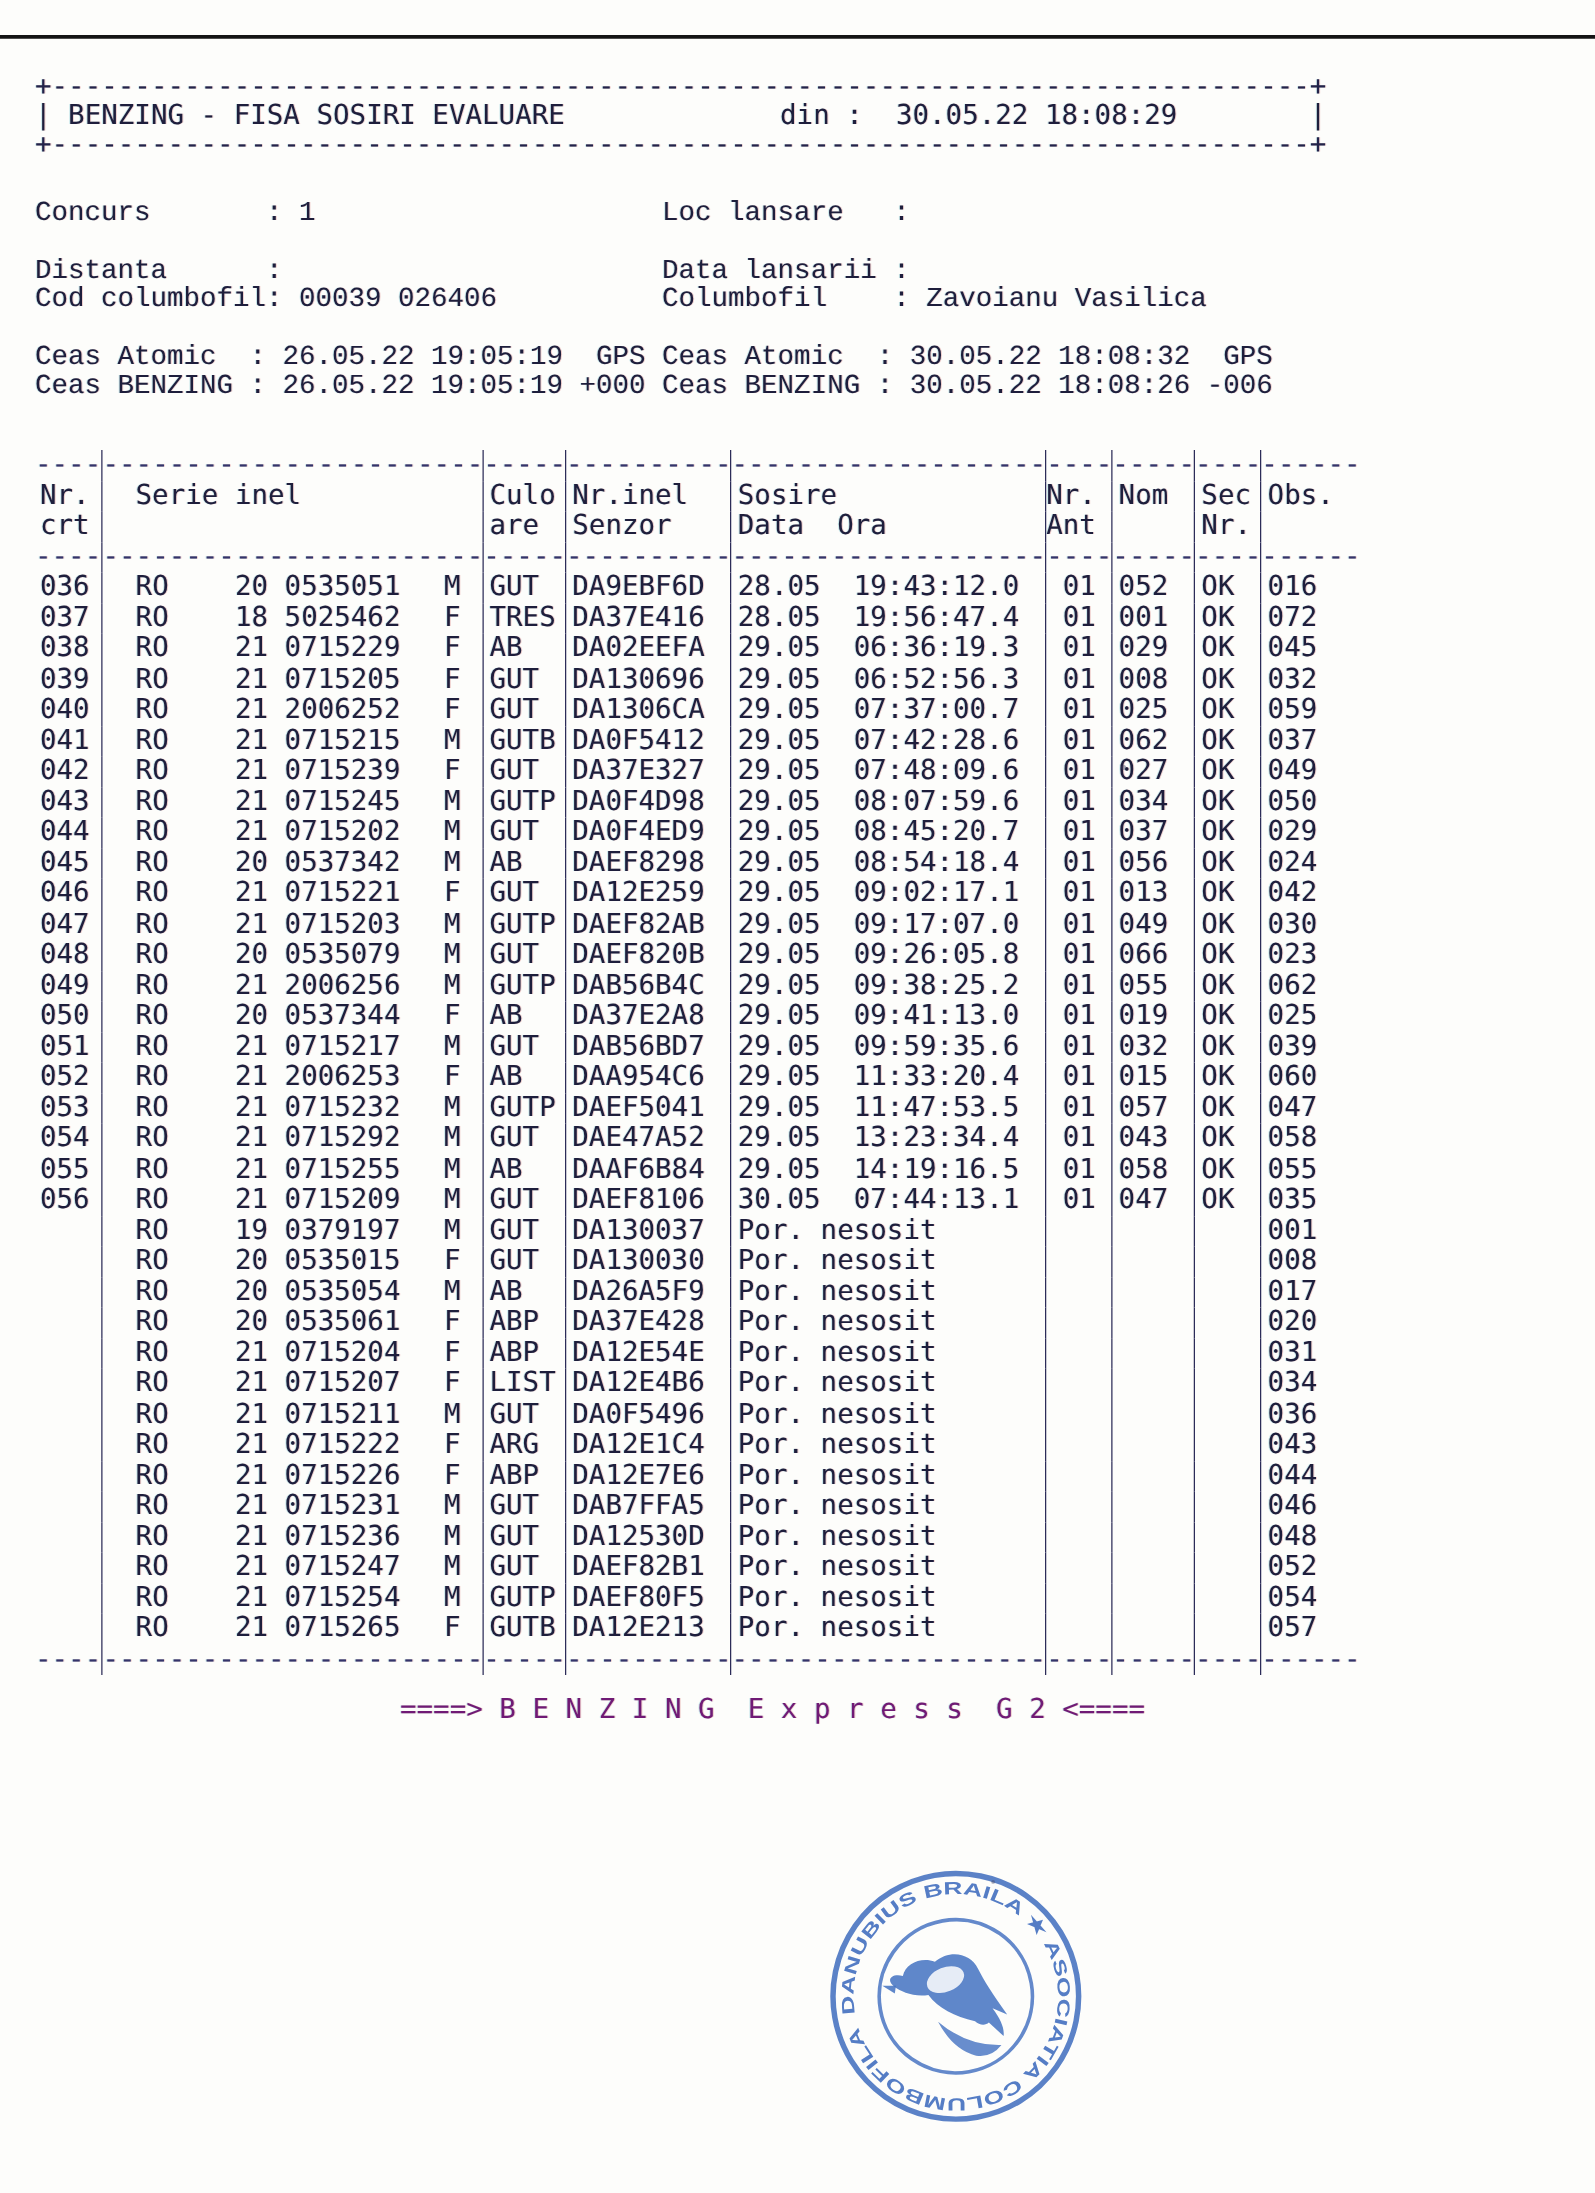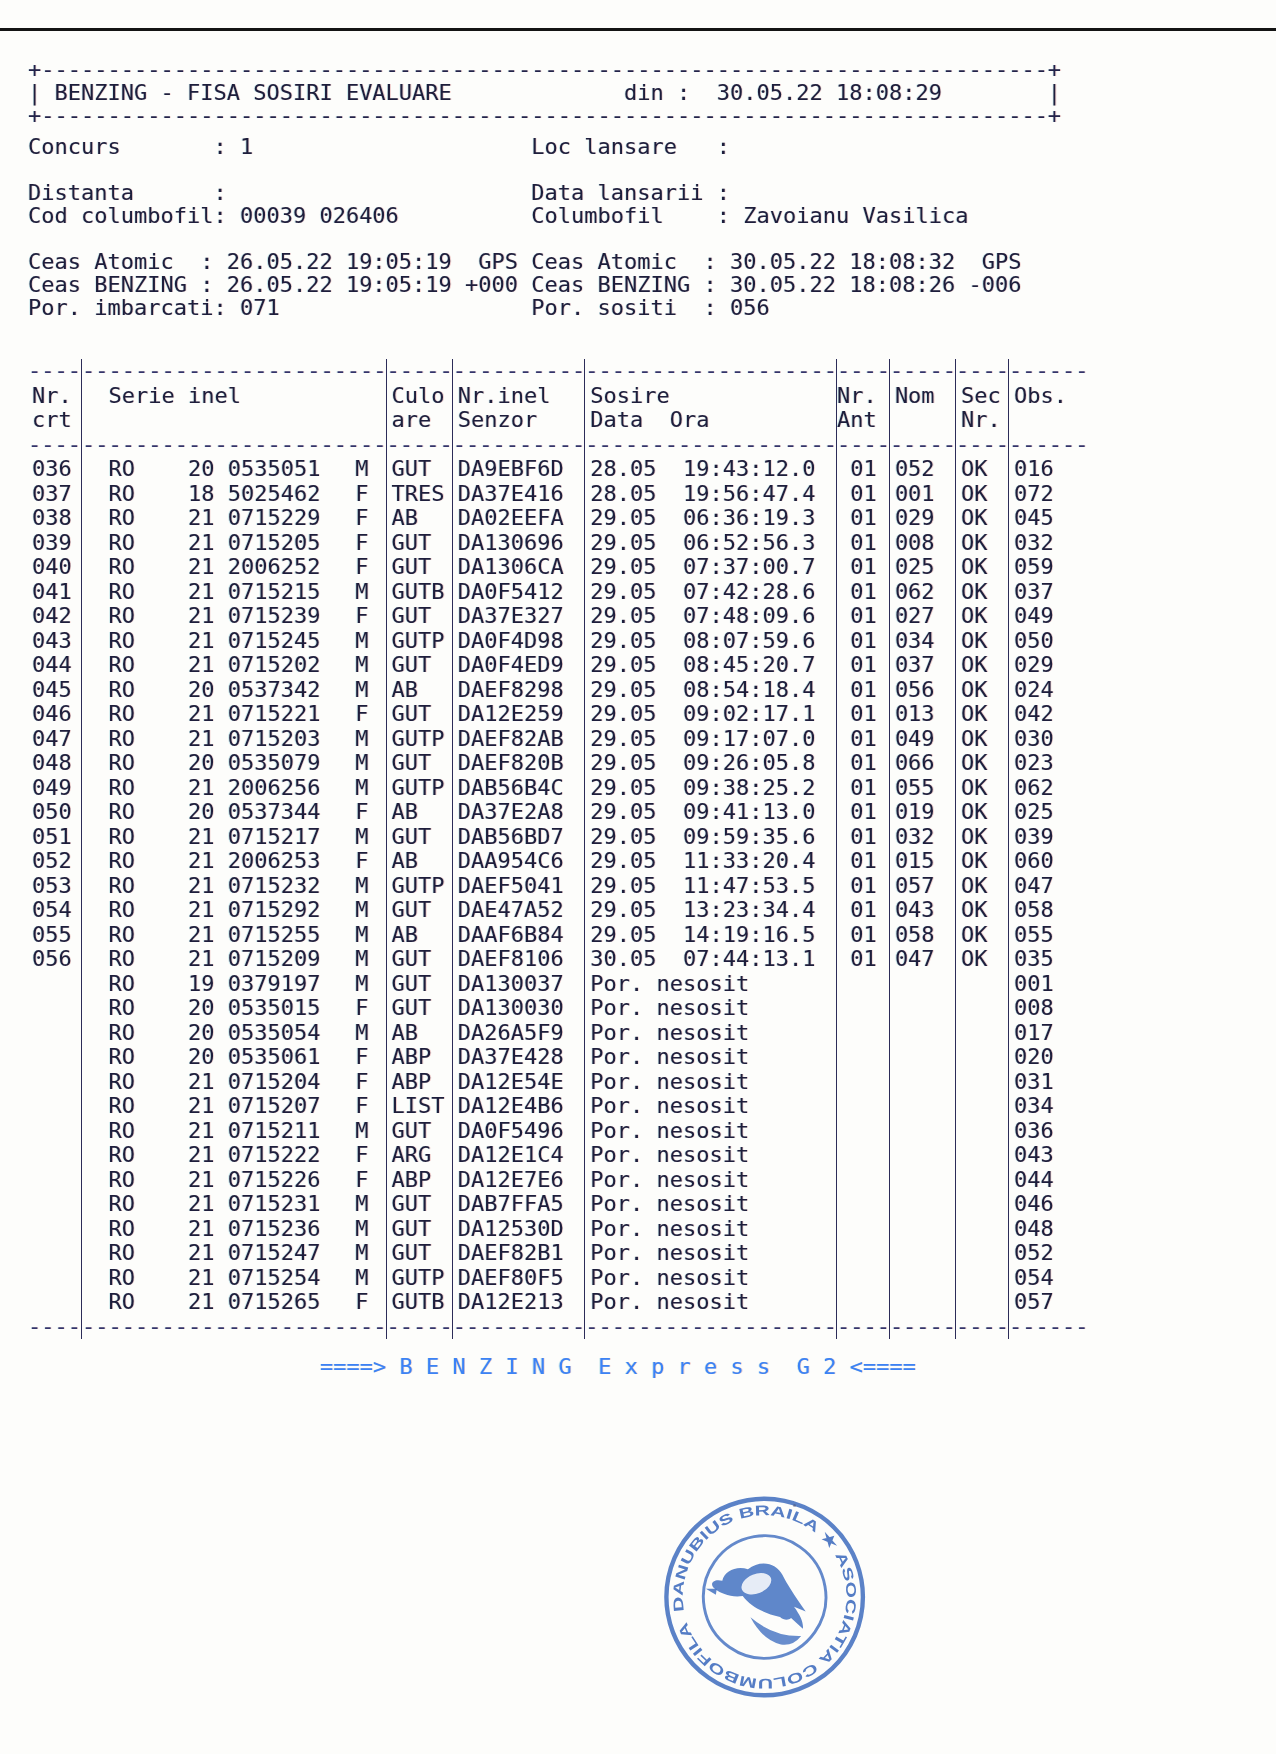--- a/index.html
+++ b/index.html
@@ -8,39 +8,39 @@
     font-family:"DejaVu Sans Mono", monospace;
     color:#1e1e3c;position:relative;overflow:hidden;
   }
   .sheet{position:relative;width:1276px;height:1754px;padding:58px 0 0 28px;box-sizing:border-box;}
   .top-rule{position:absolute;top:28px;left:0;width:1276px;height:3px;background:#141414;}
   .mono-line{
     white-space:pre;font-size:22px;line-height:23px;
     text-shadow:0.8px 0 rgba(190,50,50,.22), -0.8px 0 rgba(0,150,175,.20);
   }
   .box-line{color:#23234a;}
-  .info-block{margin-top:8px;}
+  .info-block{margin-top:32px;font-family:Liberation Mono, monospace;}
   
   .ascii-table{margin-top:40px;width:1062px;}
   .t-row{display:flex;height:24.5px;line-height:24.5px;font-size:22px;}
   .cell{
     box-sizing:border-box;overflow:hidden;white-space:pre;flex:none;
     border-left:1.5px solid #2c2c58;
     text-shadow:0.8px 0 rgba(190,50,50,.22), -0.8px 0 rgba(0,150,175,.20);
   }
   .cell:first-child{border-left:none;}
   .w-nr{width:4ch}.w-serie{width:23ch}.w-culo{width:5ch}.w-senzor{width:10ch}
   .w-sosire{width:19ch}.w-ant{width:4ch}.w-nom{width:5ch}.w-sec{width:4ch}.w-obs{width:6ch}
   .t-sep .cell{color:#34346b;padding:0;}
   .cell-nr,.h-nr{padding-left:4px;}
   .h-serie{padding-left:2ch;}
   .cell-culo,.cell-senzor,.cell-sosire,.cell-nom,.cell-sec,.cell-obs,
   .h-culo,.h-senzor,.h-sosire,.h-nom,.h-sec,.h-obs{padding-left:5px;}
   .cell-serie{display:flex;justify-content:space-between;padding-right:1.3ch;}
-  .footer-line{margin-top:16px;margin-left:292px;font-size:22px;color:#3b82f6;}
+  .footer-line{margin-top:16px;margin-left:292px;font-size:22px;color:#701a75;}
   .stamp-wrap{position:absolute;left:658px;top:1490px;transform:rotate(-10deg);opacity:.93;}
   .speck{position:absolute;border-radius:50%;background:rgba(70,70,100,.45);}
 </style>
 </head>
 <body>
 
 <div class="sheet">
   <div class="top-rule"></div>
 
   <div>
@@ -50,21 +50,20 @@
   </div>
 
   <div class="info-block" id="info-block">
       <div class="mono-line">Concurs       : 1                     Loc lansare   :</div>
       <div class="mono-line">&nbsp;</div>
       <div class="mono-line">Distanta      :                       Data lansarii :</div>
       <div class="mono-line">Cod columbofil: 00039 026406          Columbofil    : Zavoianu Vasilica</div>
       <div class="mono-line">&nbsp;</div>
       <div class="mono-line">Ceas Atomic  : 26.05.22 19:05:19  GPS Ceas Atomic  : 30.05.22 18:08:32  GPS</div>
       <div class="mono-line">Ceas BENZING : 26.05.22 19:05:19 +000 Ceas BENZING : 30.05.22 18:08:26 -006</div>
-      <div class="mono-line">Por. imbarcati: 071                   Por. sositi  : 056</div>
     </div>
 
   <div class="ascii-table" id="arrival-table">
       <div class="t-row t-sep">
         <div class="cell w-nr">-----</div>
         <div class="cell w-serie">------------------------</div>
         <div class="cell w-culo">------</div>
         <div class="cell w-senzor">-----------</div>
         <div class="cell w-sosire">--------------------</div>
         <div class="cell w-ant">-----</div>

